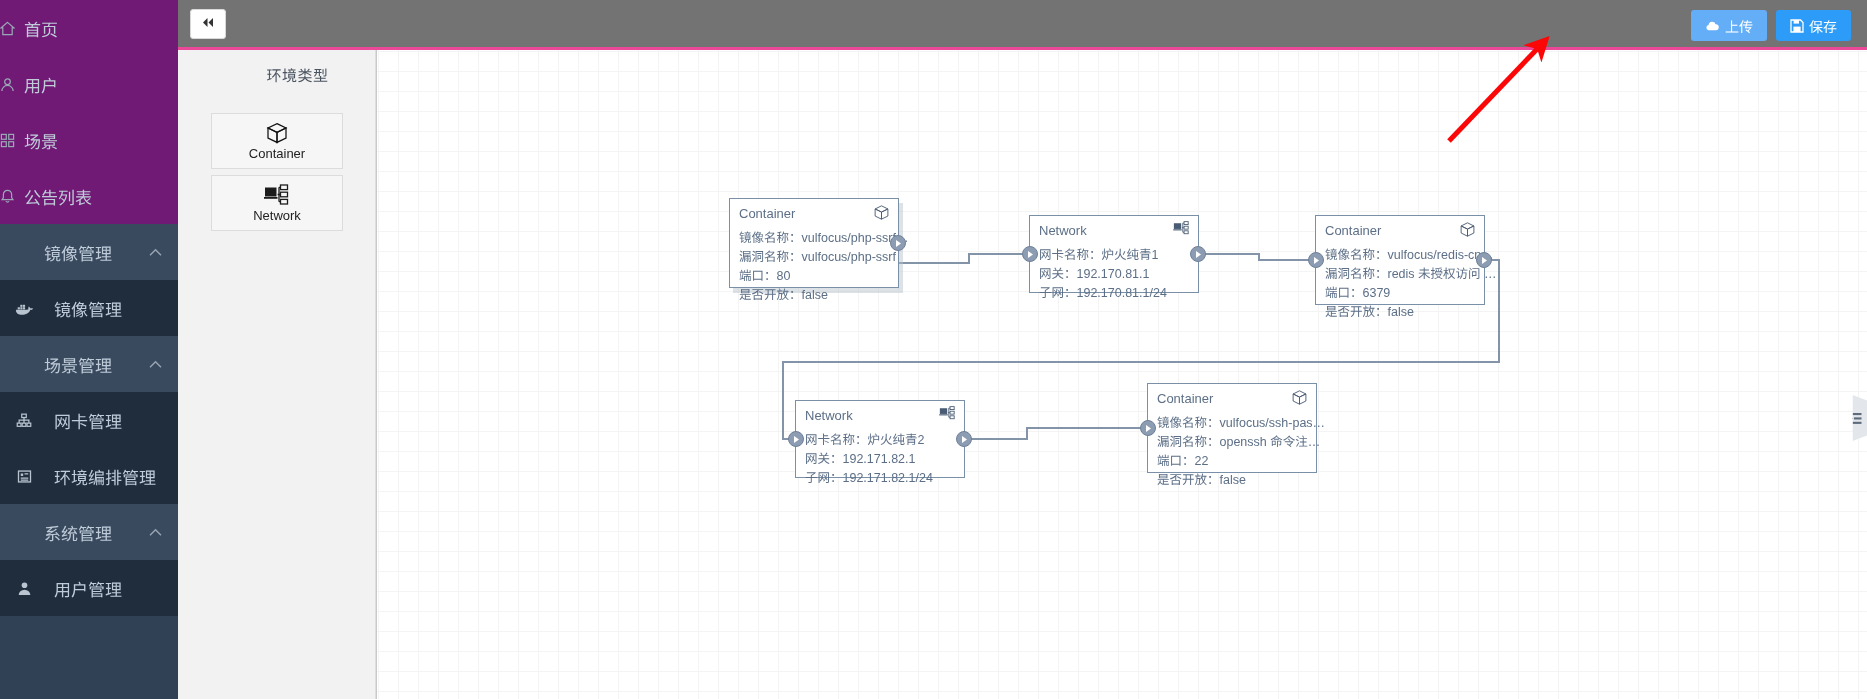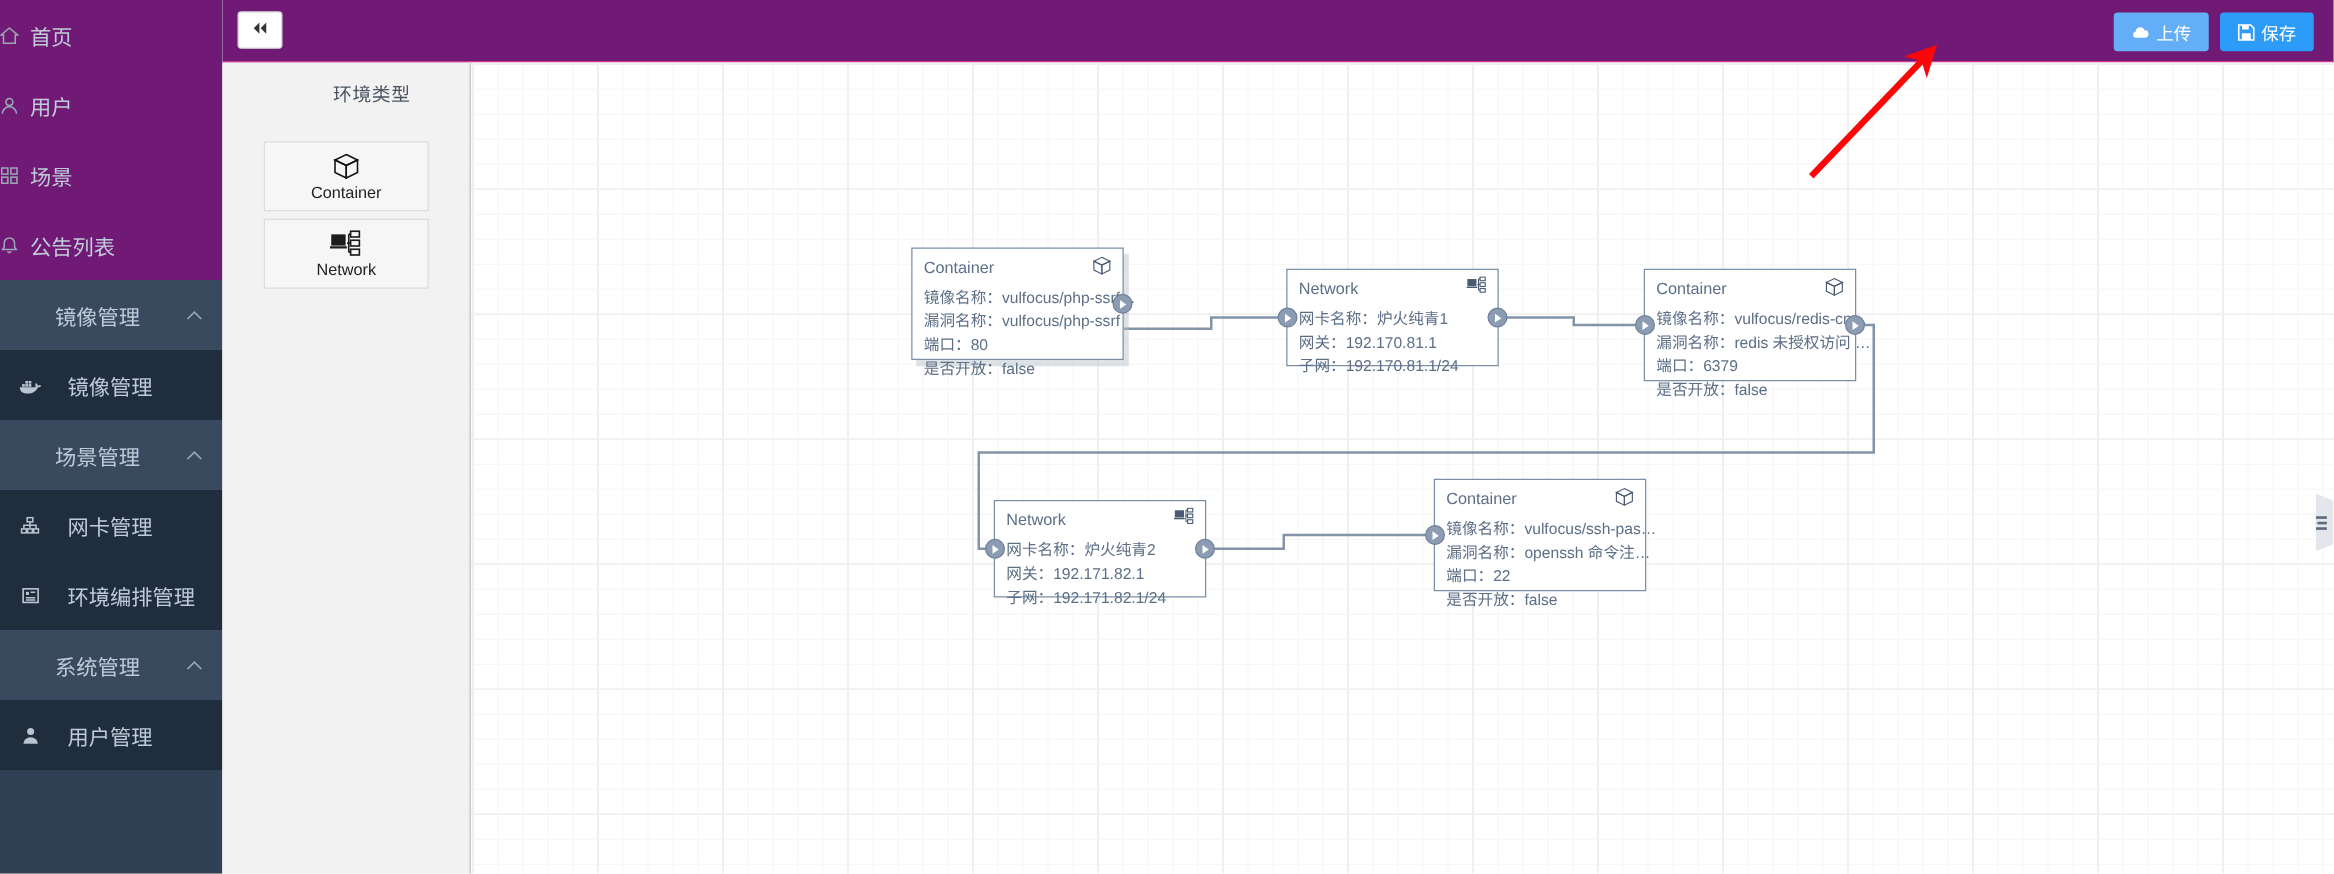--- a/index.html
+++ b/index.html
@@ -54,22 +54,22 @@
   
   #main {
     position: absolute; left: 178px; top: 0;
     width: 1689px; height: 699px;
     background: #ffffff;
   }
   
   #toolbar {
     position: absolute; left: 0; top: 0;
     width: 1689px; height: 50px;
-    background: #701a75;
-    border-bottom: 1px solid #ec4899;
+    background: #737373;
+    border-bottom: 3px solid #ec4899;
   }
   #collapse-btn {
     position: absolute; left: 12px; top: 9px;
     width: 36px; height: 30px;
     background: #ffffff;
     border: 1px solid #d9d9d9;
     border-radius: 3px;
     display: flex; align-items: center; justify-content: center;
     cursor: pointer;
     color: #333; font-size: 12px;

